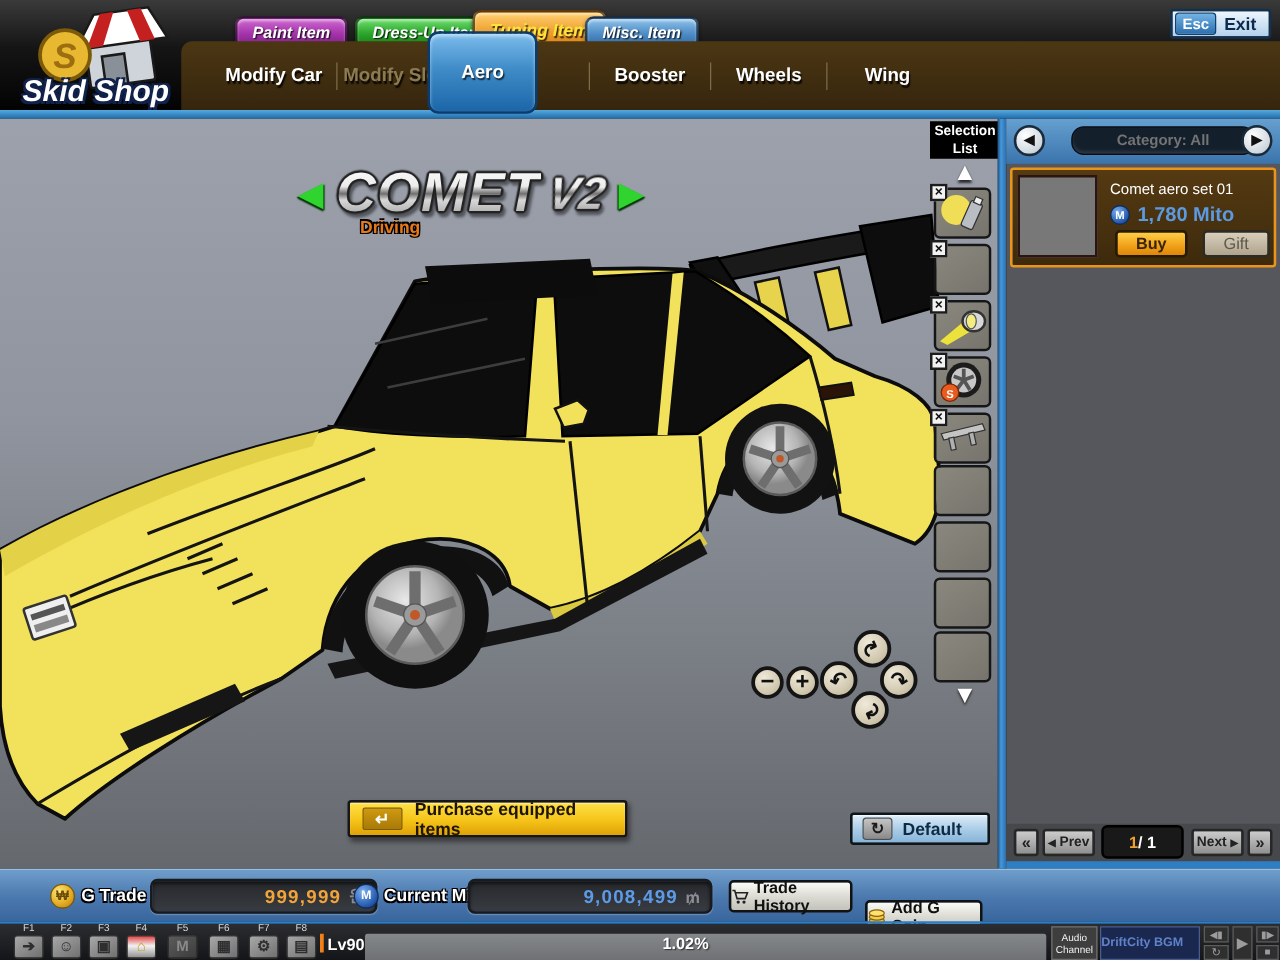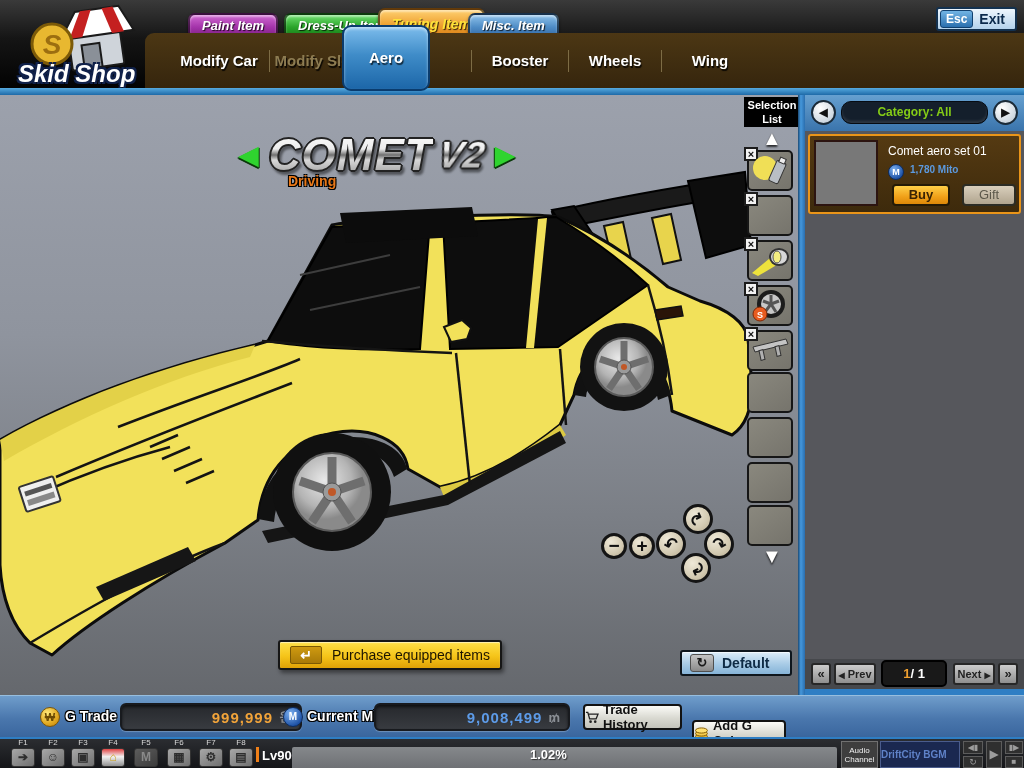--- a/index.html
+++ b/index.html
@@ -72,21 +72,21 @@
   #cam-rot-down span { transform:rotate(110deg); display:block; }
   #cam-rot-right span{ transform:rotate(15deg); display:block; }
   #cam-rot-left span { transform:rotate(-15deg); display:block; }
 
   
   #purchase-btn { left:278px; top:545px; width:224px; height:30px; display:flex; align-items:center; gap:10px;
     background:linear-gradient(180deg,#ffe048 0%,#f5c419 55%,#dfa106 100%); border:2px solid #161616; border-radius:3px;
     box-shadow:2px 3px 4px rgba(0,0,0,.45), inset 0 1px 1px rgba(255,255,255,.6); padding-left:10px; }
   #purchase-icon { width:32px; height:18px; background:linear-gradient(180deg,#cf9a10,#a87a08); border:1px solid #7c5a04;
     border-radius:2px; color:#fff; font-weight:bold; font-size:14px; text-align:center; line-height:16px; }
-  #purchase-label { color:#1d1500; font-weight:normal; font-size:14px; }
+  #purchase-label { color:#1d1500; font-weight:bold; font-size:14px; }
   #default-btn { left:680px; top:555px; width:112px; height:26px; display:flex; align-items:center; gap:8px;
     background:linear-gradient(180deg,#dcedf9 0%,#a8cbe6 55%,#86b4d8 100%); border:2px solid #0e161d; border-radius:3px;
     box-shadow:inset 0 1px 1px rgba(255,255,255,.7); padding-left:8px; }
   #default-icon { width:24px; height:18px; background:linear-gradient(180deg,#c4c4c4,#8a8a8a); border:1px solid #4f4f4f;
     border-radius:3px; color:#1b1b1b; font-weight:bold; font-size:13px; text-align:center; line-height:16px; }
   #default-label { color:#0e2b45; font-weight:bold; font-size:14px; }
 
   
   #sel-label { left:744px; top:2px; width:56px; height:30px; background:#000; color:#fff; font-size:11px; font-weight:bold;
     text-align:center; line-height:1.25; padding-top:2px; }
@@ -100,30 +100,30 @@
   .slot svg { position:absolute; left:1px; top:1px; }
 
   
   #panel-divider { top:95px; left:798px; width:7px; height:600px; background:linear-gradient(90deg,#1c4a74,#4598dc 40%,#2a6eae); }
   #shop-panel { top:95px; left:805px; width:219px; height:600px; background:#56575c; }
   #panel-header { top:0; left:0; width:219px; height:36px; background:linear-gradient(180deg,#66a0d0 0%,#4largest 0%,#3a74ac 100%);
     background:linear-gradient(180deg,#66a0d0 0%,#3a74ac 100%); }
   .cat-arrow { top:5px; width:25px; height:25px; border-radius:50%; background:radial-gradient(circle at 35% 30%,#ffffff,#cfd8e0 70%,#aab4bc);
     border:2px solid #1a2a38; color:#111; font-size:11px; text-align:center; line-height:21px; font-weight:bold; }
   #cat-prev { left:6px; } #cat-next { right:6px; }
-  #category-pill { top:6px; left:36px; width:147px; height:23px; background:#141f2c; border:1px solid #060b12; border-radius:10px;
-    color:#84cc16; font-weight:bold; font-size:12px; text-align:center; line-height:21px; box-shadow:inset 0 -2px 3px rgba(255,255,255,.12); }
+  #category-pill { top:6px; left:52px; width:147px; height:23px; background:#141f2c; border:1px solid #060b12; border-radius:10px;
+    color:#737373; font-weight:bold; font-size:12px; text-align:center; line-height:21px; box-shadow:inset 0 -2px 3px rgba(255,255,255,.12); }
 
   #item-card { top:39px; left:3px; width:213px; height:80px; background:linear-gradient(180deg,#553a12 0%,#3d2a0c 100%);
     border:2px solid #ea9519; border-radius:3px; }
   #item-thumb { top:4px; left:4px; width:64px; height:66px; background:#787878; border:2px solid #2c1410; }
   #item-name { top:8px; left:78px; color:#fff; font-size:12px; }
   #mito-icon { top:28px; left:78px; width:16px; height:16px; border-radius:50%; background:radial-gradient(circle at 35% 30%,#7cb0f0,#1c50a4 75%);
     border:1px solid #0c2c60; color:#fff; font-size:9px; font-weight:bold; text-align:center; line-height:14px; }
-  #item-price { top:28px; left:100px; color:#5c9ae0; font-size:10px; font-weight:bold; }
+  #item-price { top:28px; left:100px; color:#5c9ae0; font-size:16px; font-weight:bold; }
   #buy-btn { top:48px; left:82px; width:58px; height:22px; background:linear-gradient(180deg,#ffcf48 0%,#f0a018 60%,#dd8808 100%);
     border:2px solid #241a06; border-radius:4px; color:#3a2404; font-weight:bold; font-size:13px; text-align:center; line-height:17px; }
   #gift-btn { top:48px; left:152px; width:54px; height:22px; background:linear-gradient(180deg,#d9cfbc 0%,#b0a48e 100%);
     border:2px solid #2c2c24; border-radius:4px; color:#5c584a; font-weight:normal; font-size:13px; text-align:center; line-height:17px; }
 
   #pager { top:564px; left:0; width:219px; height:30px; background:#46484c; }
   .pg-btn { top:4px; height:22px; background:linear-gradient(180deg,#cccccc 0%,#8f8f8f 100%); border:2px solid #272727;
     border-radius:3px; color:#222; font-weight:bold; font-size:11px; text-align:center; }
   #pg-first { left:6px; width:20px; line-height:17px; font-size:13px; }
   #pg-prev  { left:29px; width:42px; line-height:18px; }

